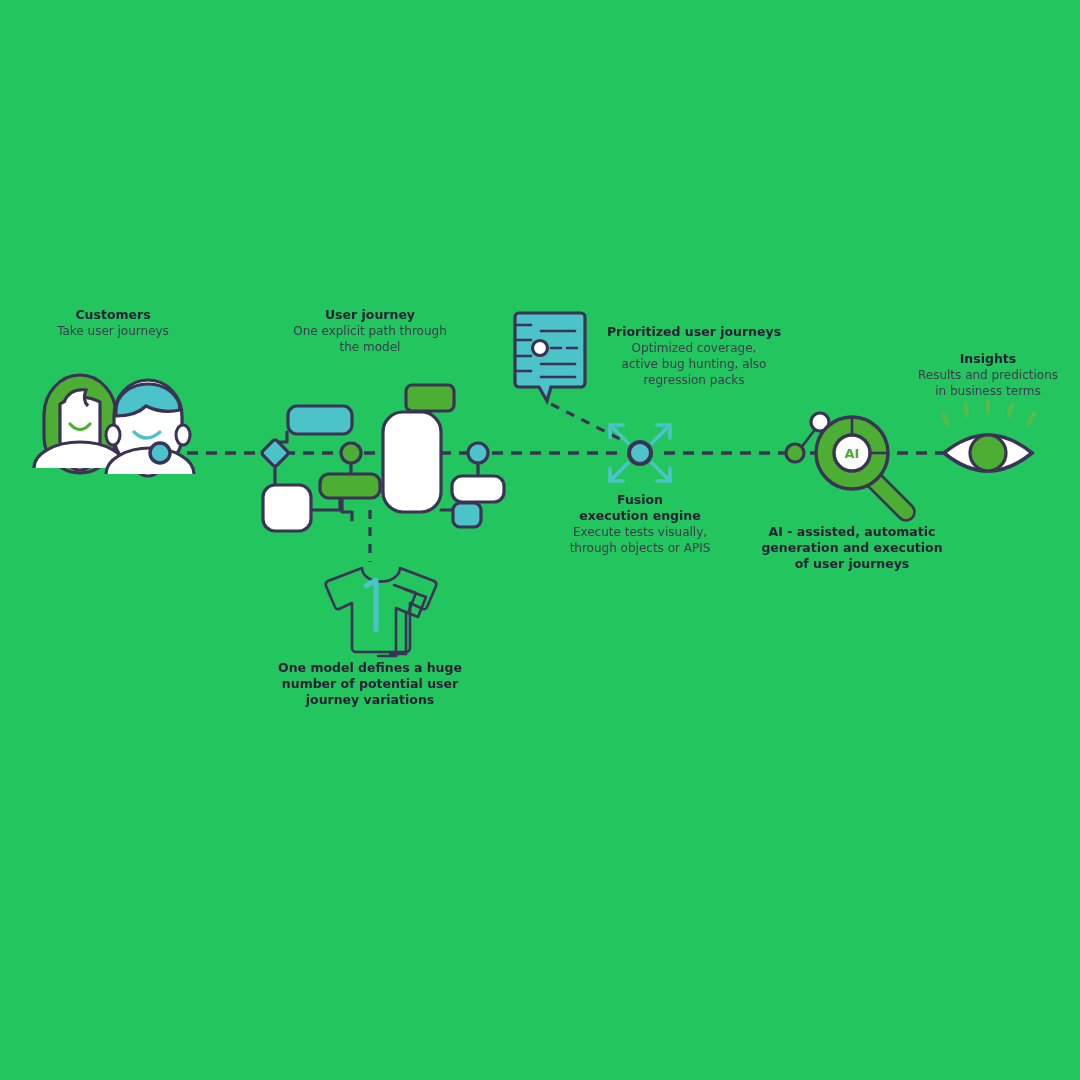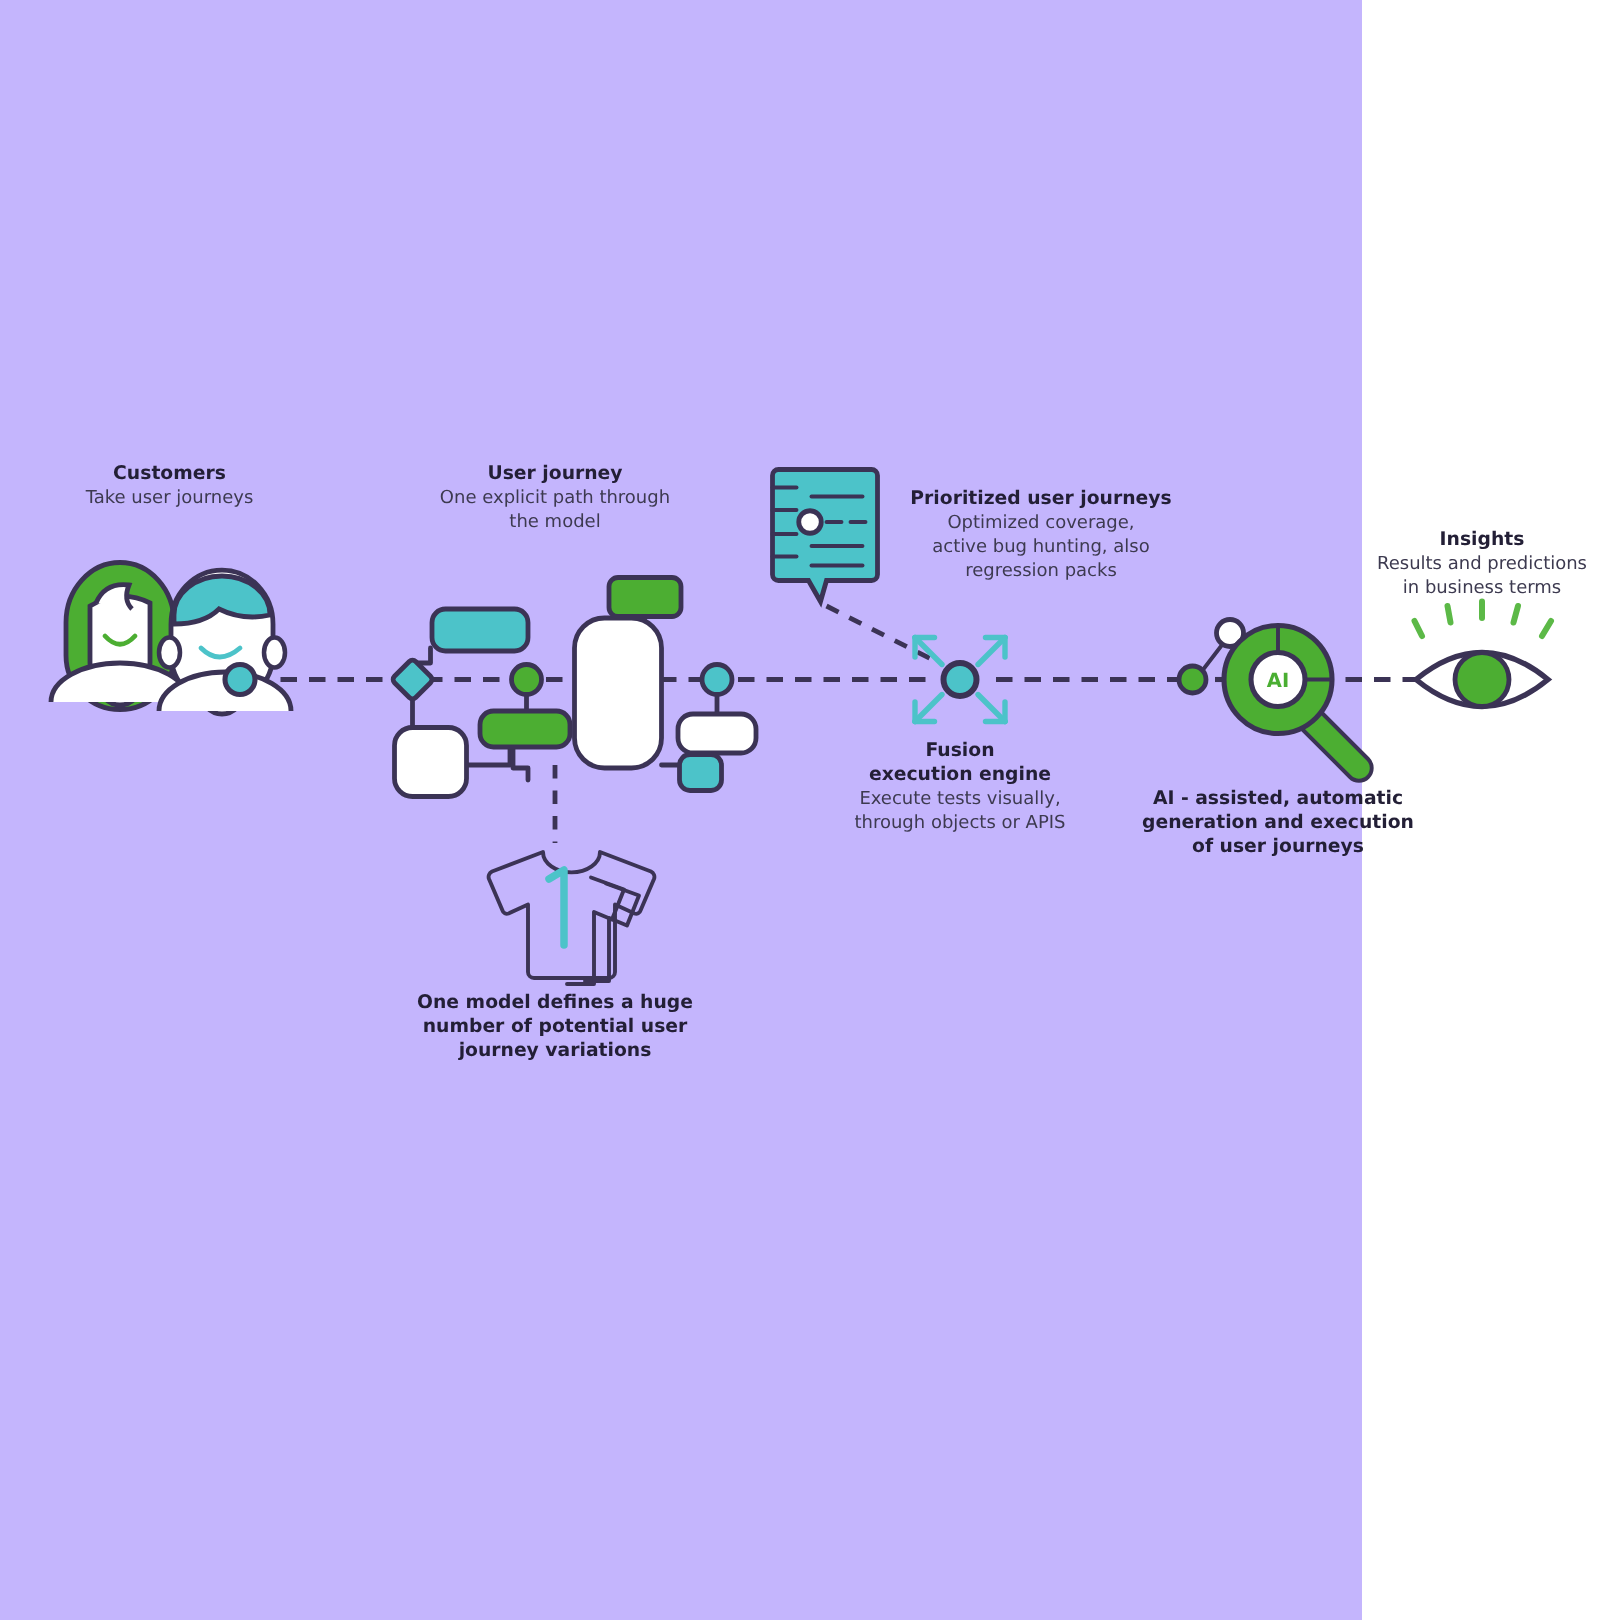--- a/index.html
+++ b/index.html
@@ -8,23 +8,23 @@
     background: #ffffff;
   }
   body {
     width: 1080px;
     height: 1080px;
     overflow: hidden;
     font-family: "DejaVu Sans", sans-serif;
   }
   #stage {
     position: relative;
-    width: 908px;
+    width: 1080px;
     height: 1080px;
-    background: #c4b5fd;
+    background: #22c55e;
   }
   #diagram {
     position: absolute;
     left: 0;
     top: 0;
     width: 1080px;
     height: 1080px;
   }
   .cap-title {
     font-weight: bold;

